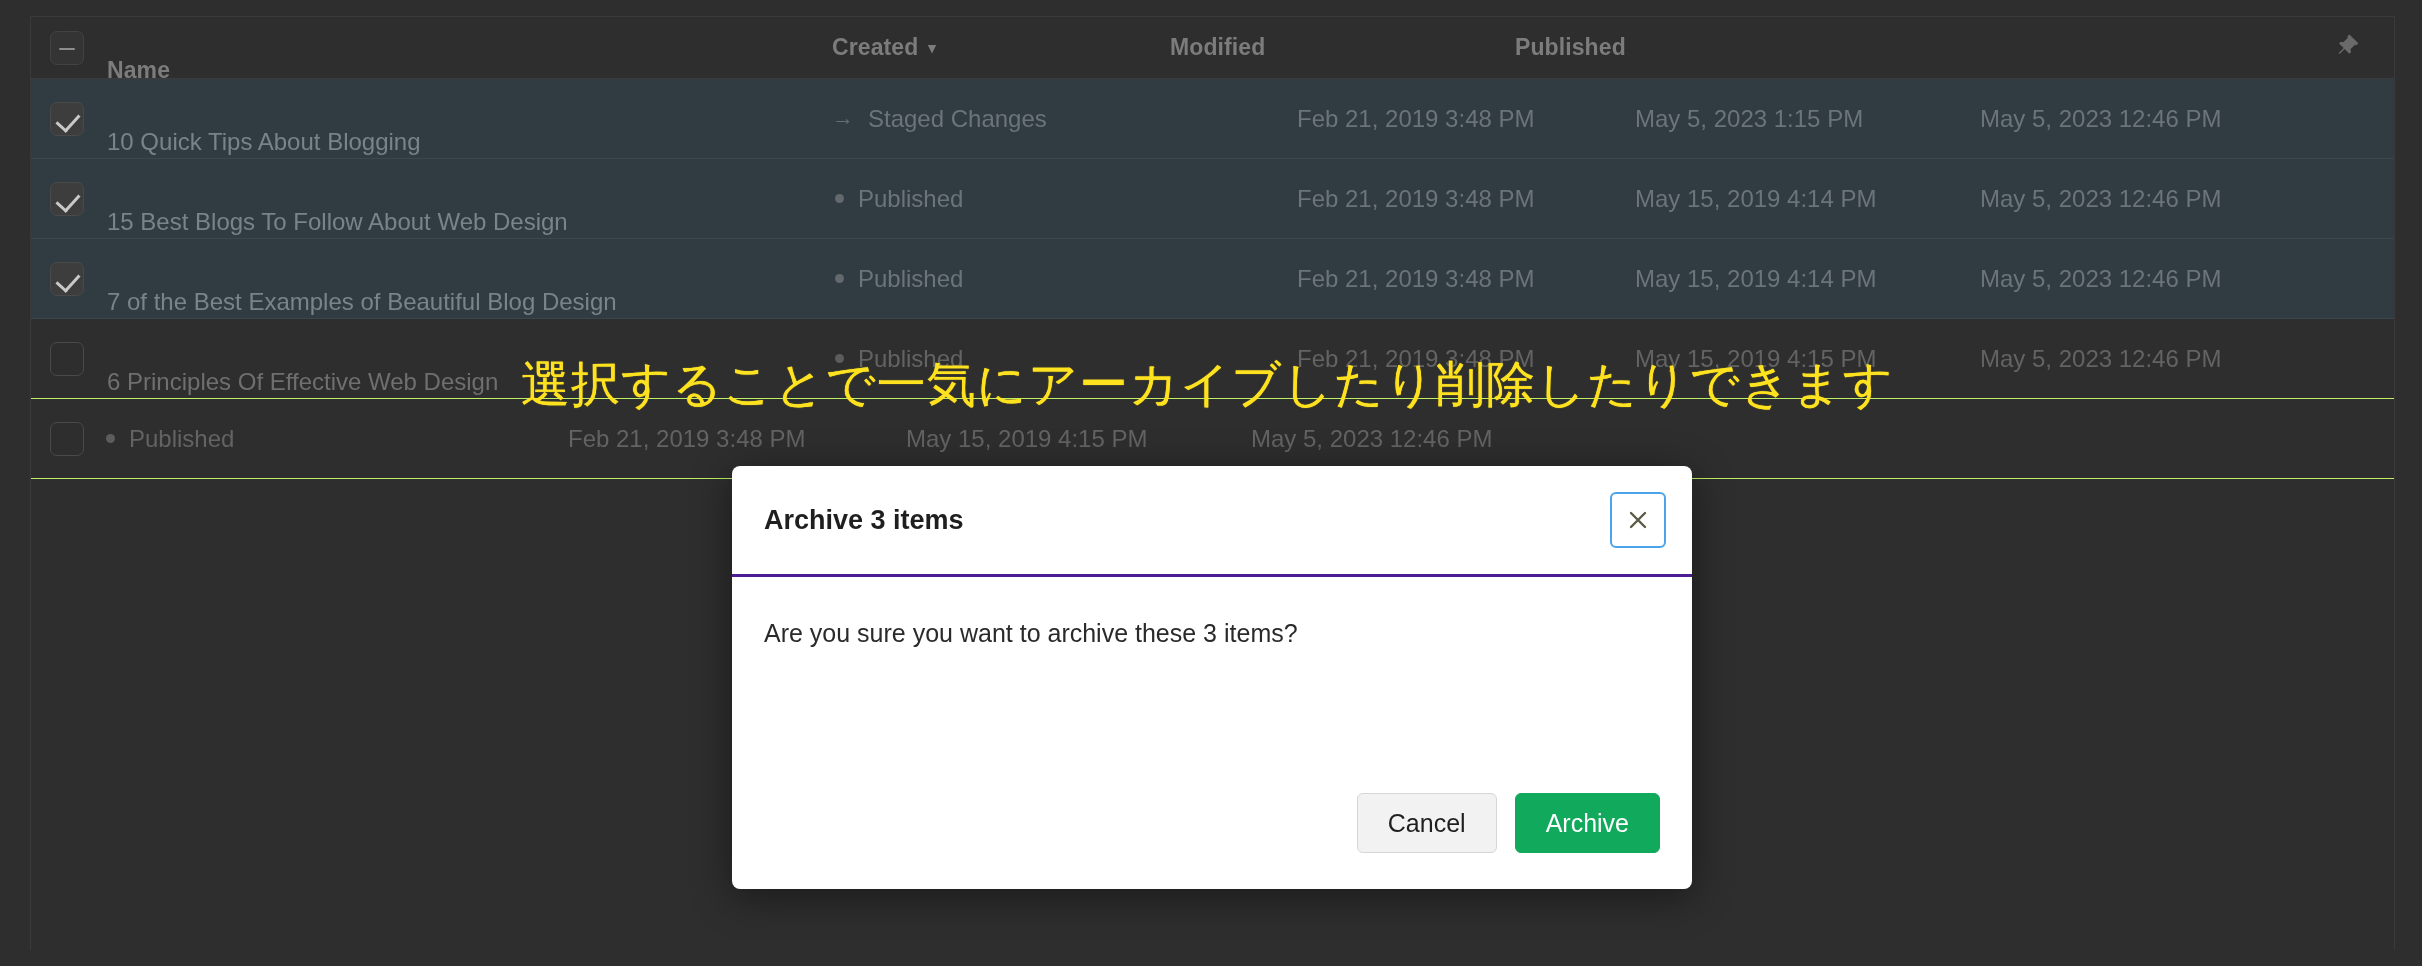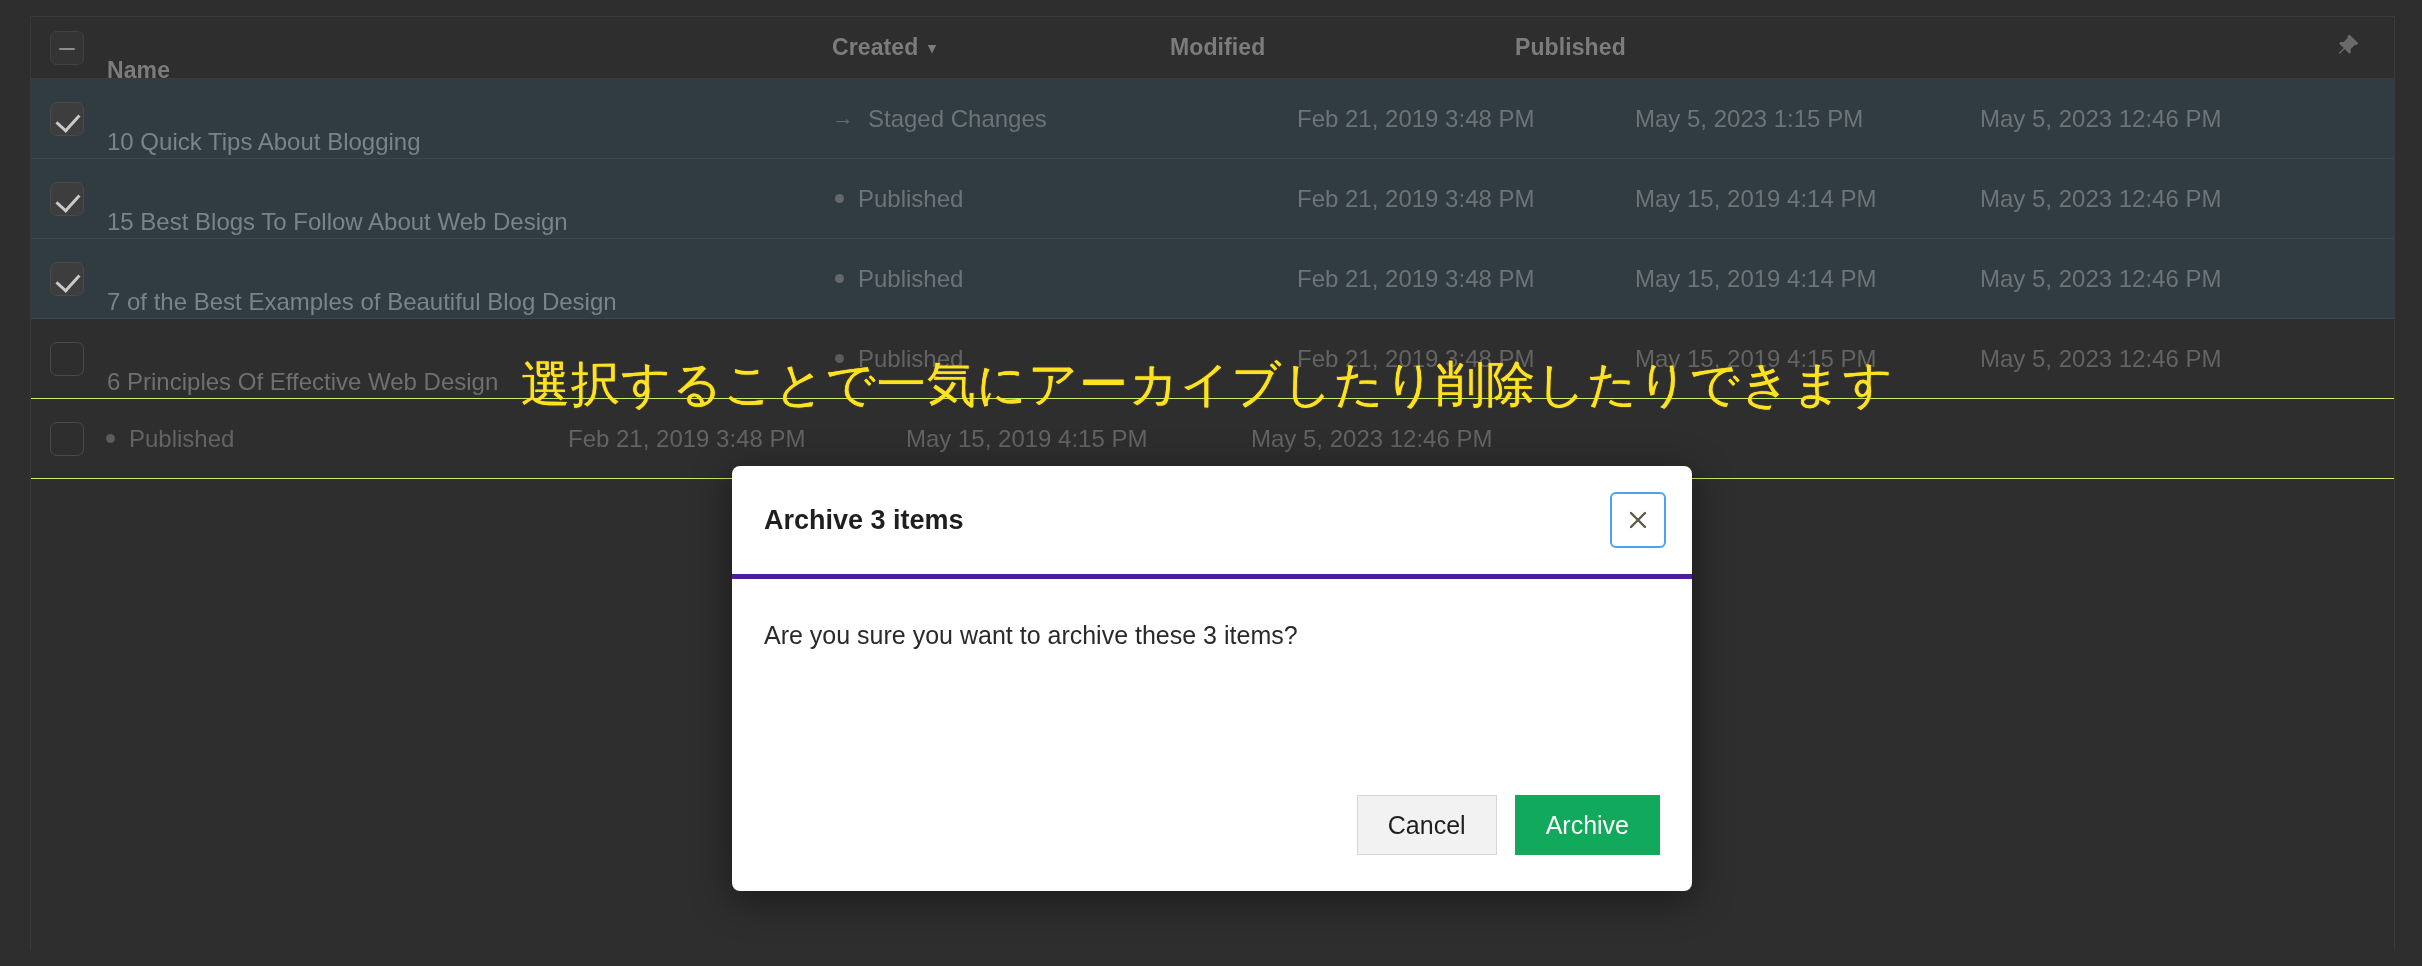--- a/index.html
+++ b/index.html
@@ -189,21 +189,21 @@
     border-radius: 8px;
     box-shadow: 0 8px 40px rgba(0,0,0,.45);
     z-index: 50;
     overflow: hidden;
   }
   .modal-header {
     display: flex;
     align-items: center;
     justify-content: space-between;
     padding: 26px 26px 26px 32px;
-    border-bottom: 5px solid #4c1d95;
+    border-bottom: 3px solid #4c1d95;
   }
   .modal-title {
     font-size: 27px;
     font-weight: bold;
     color: #1f1f1f;
   }
   .modal-close {
     width: 56px;
     height: 56px;
     border-radius: 6px;
@@ -225,21 +225,21 @@
     color: #2a2a2a;
   }
   .modal-footer {
     display: flex;
     justify-content: flex-end;
     gap: 18px;
     padding: 34px 32px 36px 32px;
   }
   .btn {
     font-size: 25px;
-    border-radius: 0;
+    border-radius: 6px;
     padding: 14px 30px;
     cursor: pointer;
     font-family: "Liberation Sans", sans-serif;
     line-height: 1.2;
   }
   .btn-cancel {
     background: #f2f2f2;
     border: 1px solid #d6d6d6;
     color: #1f1f1f;
   }

